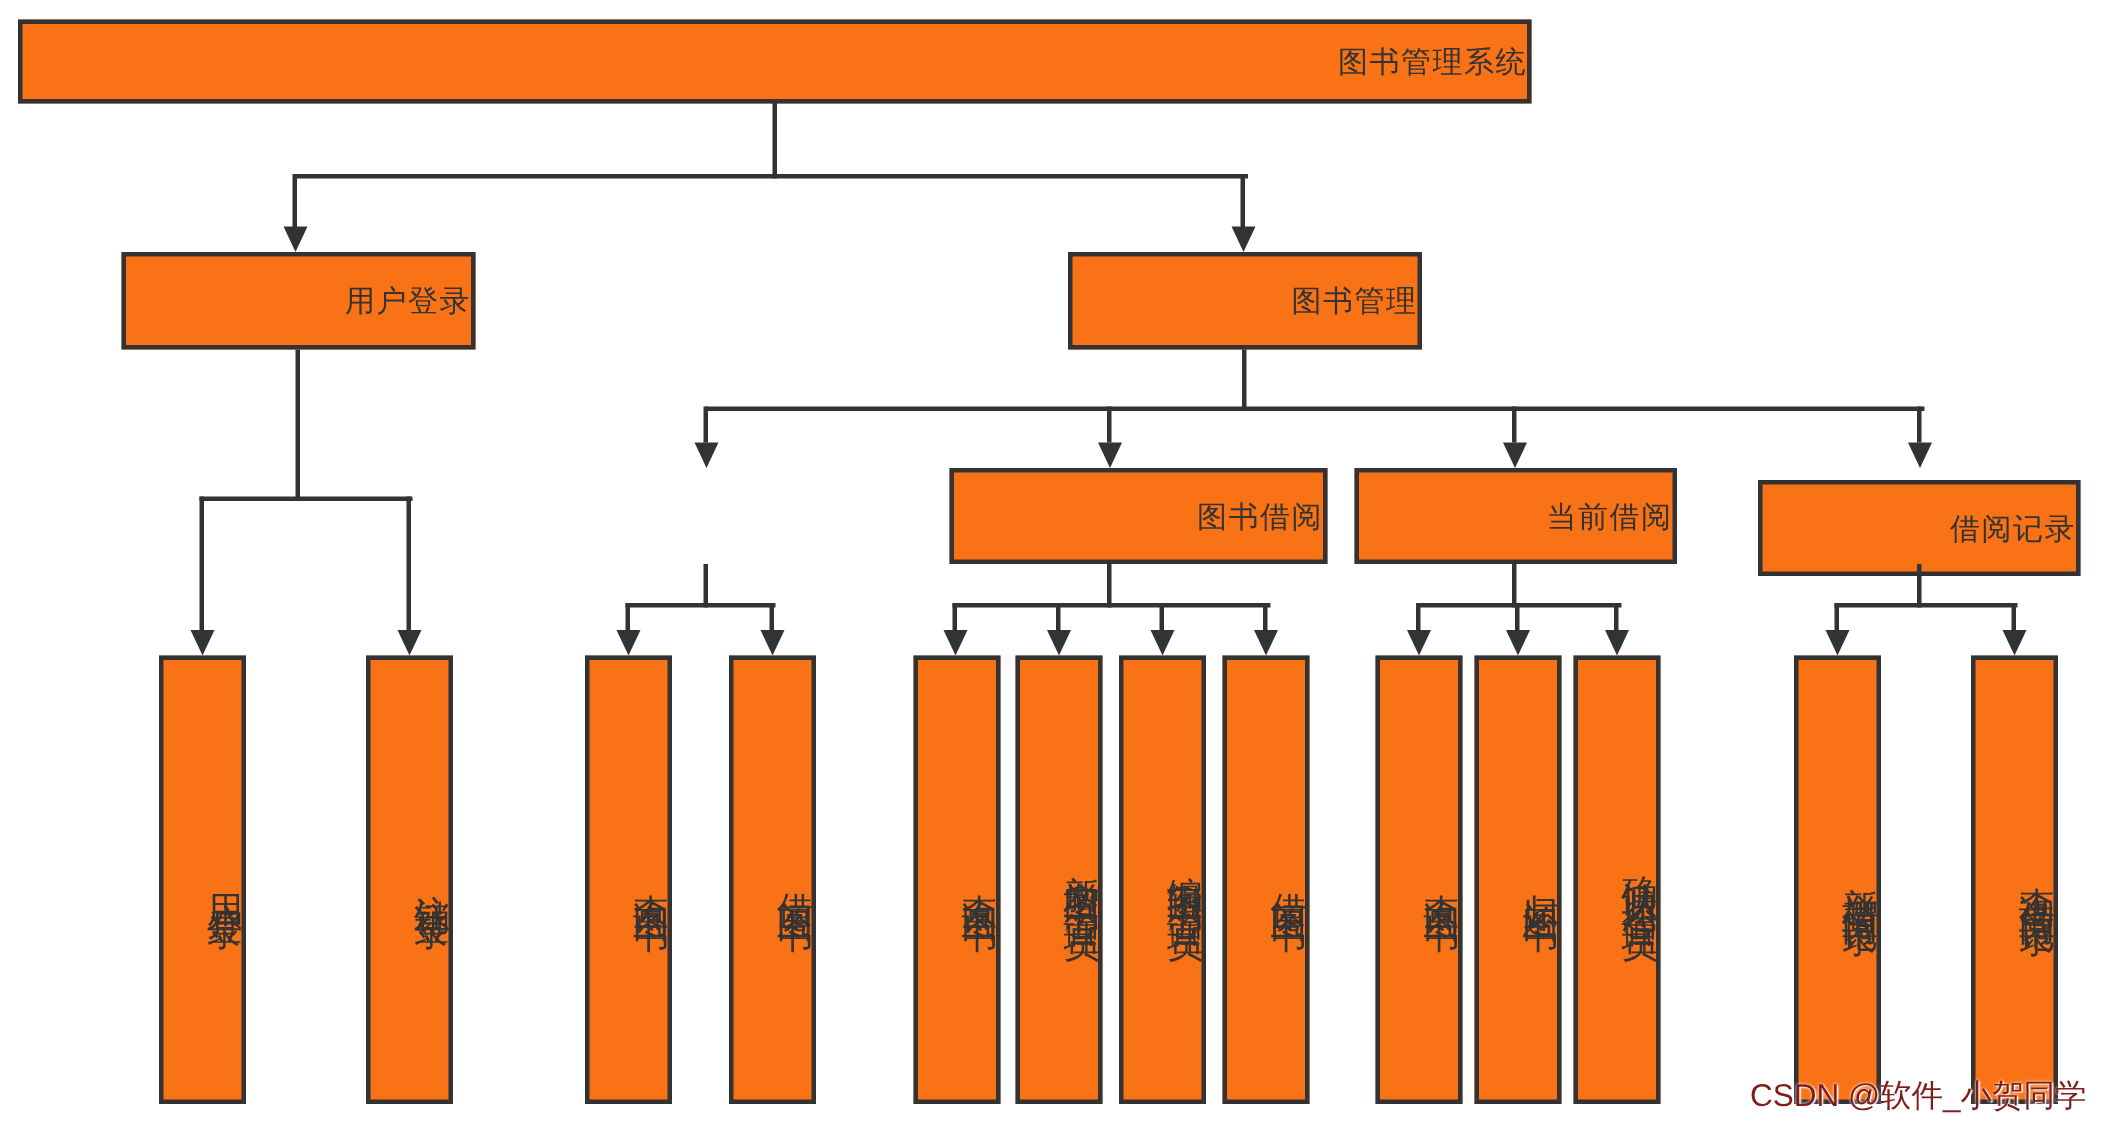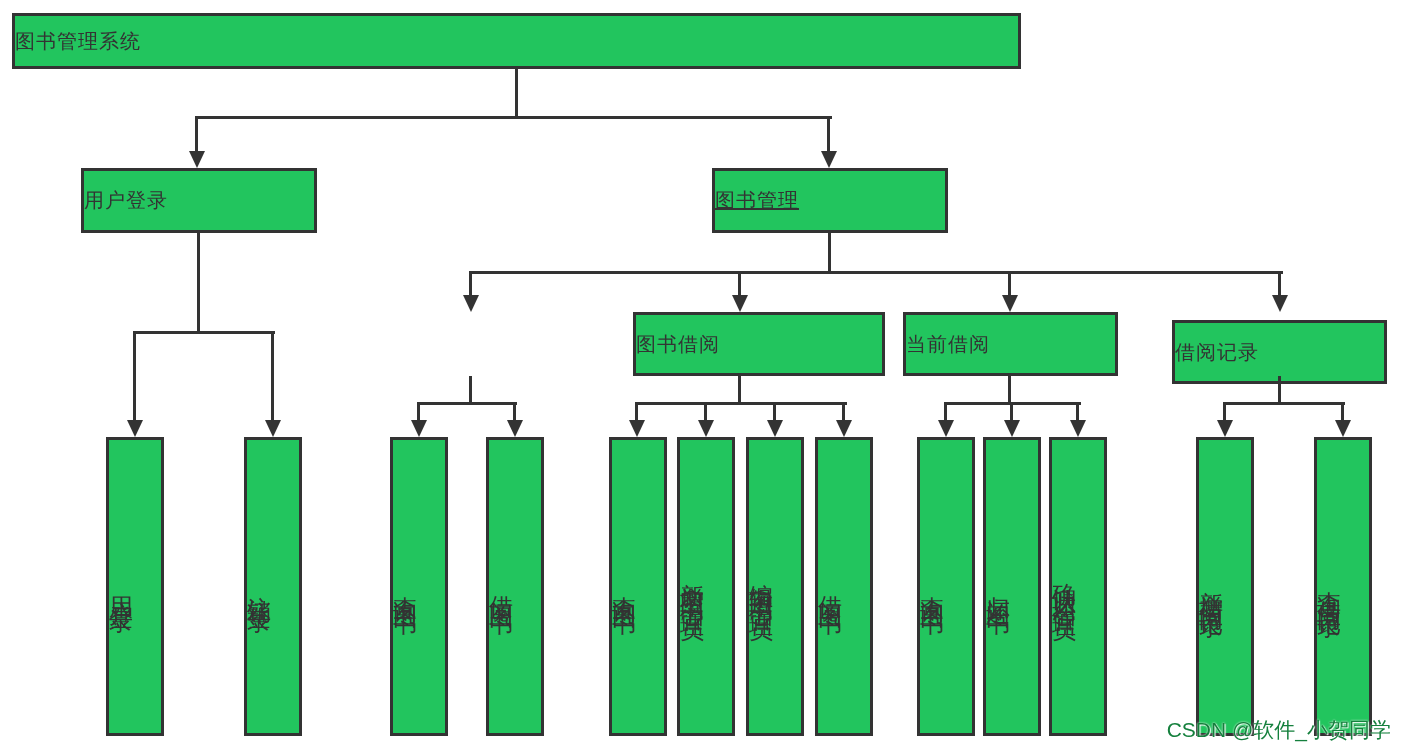--- a/index.html
+++ b/index.html
@@ -1,39 +1,39 @@
 <!DOCTYPE html>
 <html><head>
 <meta charset="utf-8">
 <style>
   html,body{margin:0;padding:0;background:#fff;}
   #stage{
     position:relative;width:1405px;height:747px;background:#ffffff;overflow:hidden;
     font-family:"Liberation Sans","DejaVu Sans",sans-serif;color:#333333;
   }
   .box{
-    position:absolute;box-sizing:border-box;border:3px solid #333333;background:#22c55e;
-    display:flex;align-items:center;justify-content:flex-start;
+    position:absolute;box-sizing:border-box;border:3px solid #333333;background:#f97316;
+    display:flex;align-items:center;justify-content:flex-end;
   }
   .hdr{font-size:20px;letter-spacing:1px;}
   .root{border-width:3px;}
   .leaf .lbl{
     writing-mode:vertical-rl;line-height:1;font-size:24px;letter-spacing:5px;
     white-space:nowrap;
   }
   .vl{position:absolute;width:3px;background:#333333;}
   .hl{position:absolute;height:3px;background:#333333;}
   .arr{
     position:absolute;width:0;height:0;
     border-left:8px solid transparent;border-right:8px solid transparent;
     border-top:17px solid #333333;
   }
   .watermark{
     position:absolute;top:716px;right:14px;z-index:10;
-    font-size:21px;color:#15803d;text-shadow:0 0 2px #ffffff,1px 1px 1px #ffffff;
+    font-size:21px;color:#7f1d1d;text-shadow:0 0 2px #ffffff,1px 1px 1px #ffffff;
     white-space:nowrap;
   }
 </style>
 </head>
 <body>
 
 <div id="stage">
 
   <div class="box root hdr" style="left:12px;top:13px;width:1009px;height:56px;">
     <span>图书管理系统</span>
@@ -42,21 +42,21 @@
   <div class="vl" style="left:515px;top:67px;height:52px;"></div>
   <div class="hl" style="left:196px;top:116px;width:636px;"></div>
   <div class="vl" style="left:195px;top:116px;height:37px;"></div>
   <div class="arr" style="left:189px;top:151px;"></div>
   <div class="vl" style="left:827px;top:116px;height:37px;"></div>
   <div class="arr" style="left:821px;top:151px;"></div>
 
   <div class="box hdr" style="left:81px;top:168px;width:236px;height:65px;">
     <span>用户登录</span>
   </div>
-  <div class="box hdr" style="left:712px;top:168px;width:236px;height:65px;text-decoration:underline;">
+  <div class="box hdr" style="left:712px;top:168px;width:236px;height:65px;">
     <span>图书管理</span>
   </div>
 
   <div class="vl" style="left:197px;top:233px;height:101px;"></div>
   <div class="hl" style="left:133px;top:331px;width:142px;"></div>
   <div class="vl" style="left:133px;top:331px;height:89px;"></div>
   <div class="arr" style="left:127px;top:420px;"></div>
   <div class="vl" style="left:271px;top:331px;height:89px;"></div>
   <div class="arr" style="left:265px;top:420px;"></div>
 

